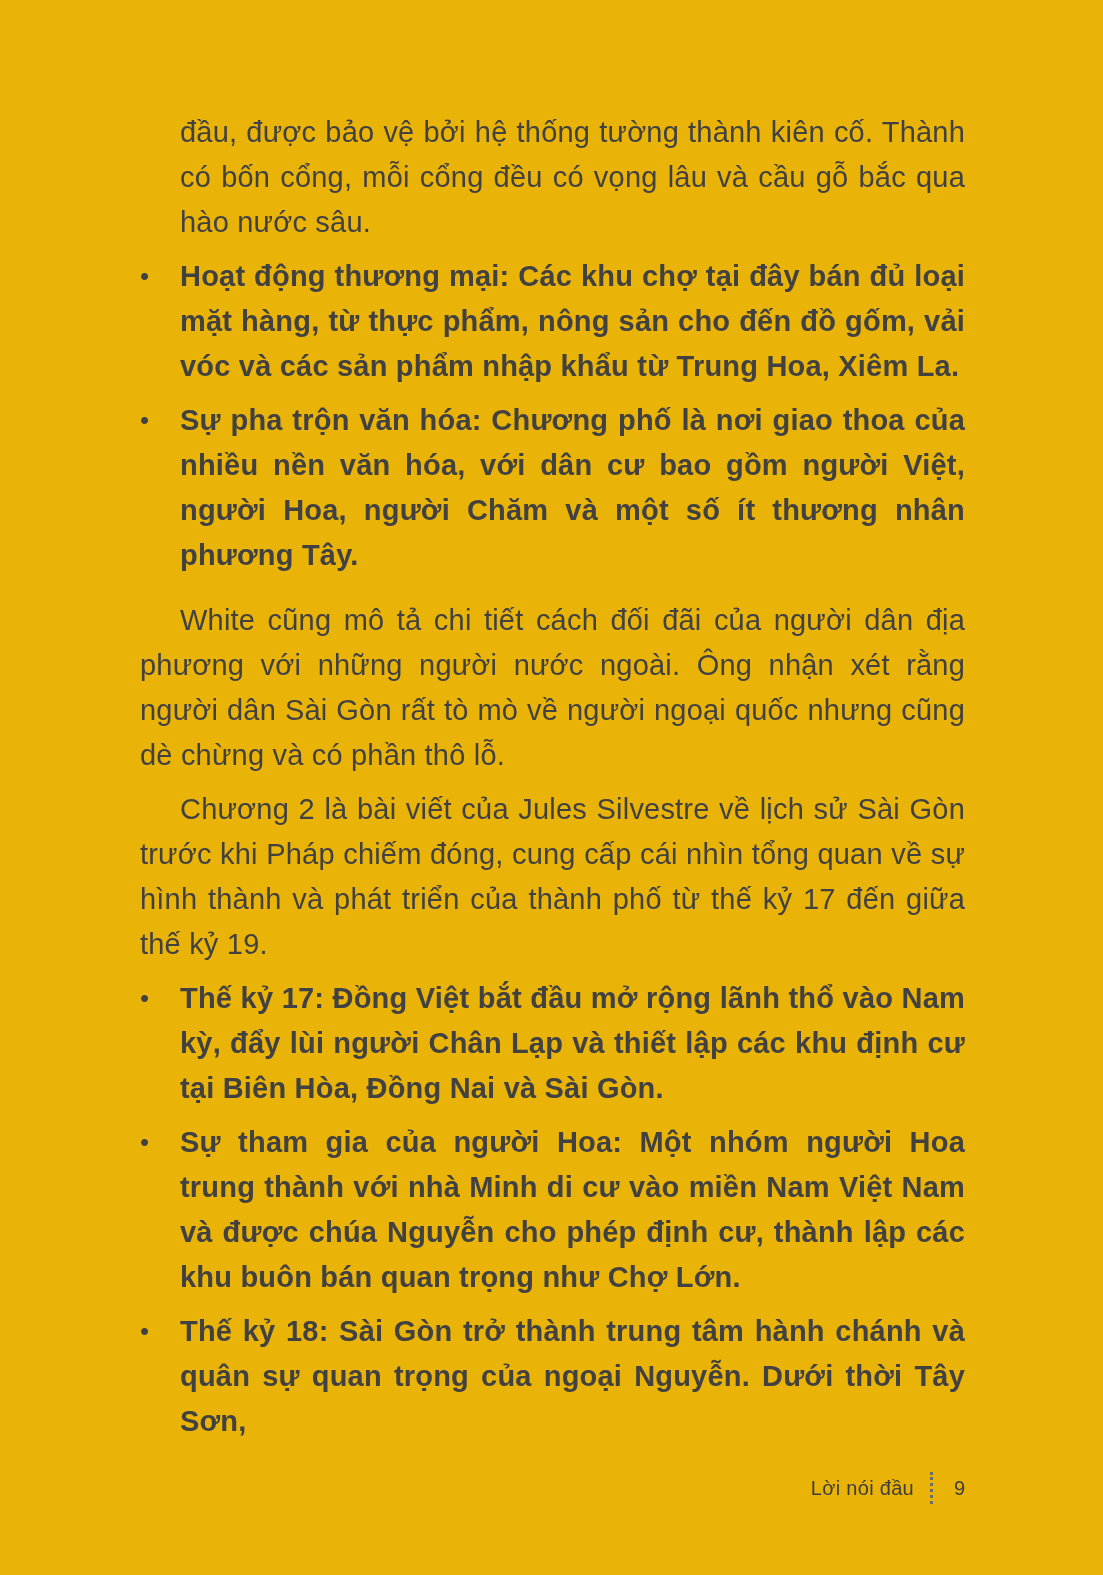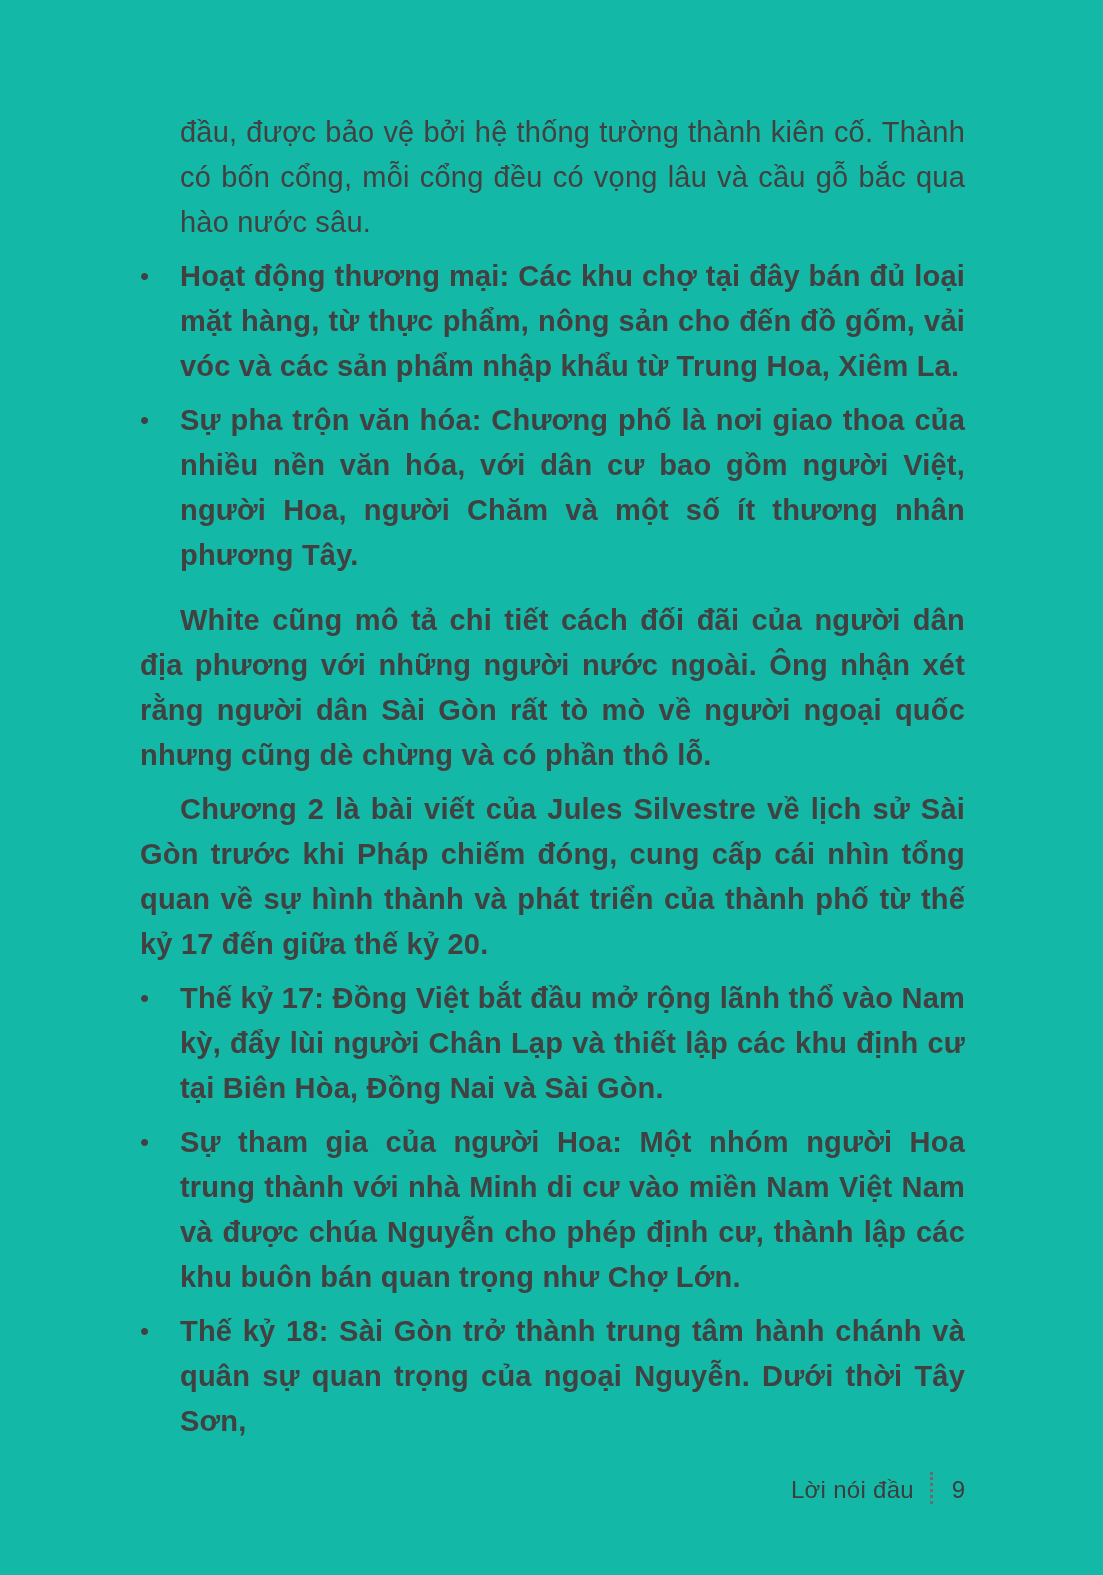--- a/index.html
+++ b/index.html
@@ -5,21 +5,21 @@
   html, body {
     margin: 0;
     padding: 0;
     background: #e8e8e8;
   }
   .page {
     position: relative;
     width: 1103px;
     height: 1575px;
     margin: 0 auto;
-    background: #14b8a6;
+    background: #eab308;
     font-family: "Liberation Sans", sans-serif;
     color: #414141;
     overflow: hidden;
   }
   .content {
     position: absolute;
     left: 140px;
     right: 138px;
     top: 110px;
   }
@@ -28,21 +28,20 @@
     line-height: 45px;
     text-align: justify;
     letter-spacing: 0.2px;
     margin: 0 0 9px 0;
   }
   .continuation {
     margin-left: 40px;
   }
   .paragraph {
     text-indent: 40px;
-    font-weight: bold;
   }
   .section-gap {
     margin-top: 20px;
   }
   .bullet-item {
     display: flex;
     align-items: flex-start;
   }
   .bullet-marker {
     flex: 0 0 40px;
@@ -55,22 +54,22 @@
   .bullet-text {
     flex: 1 1 auto;
     text-align: justify;
     font-weight: bold;
   }
   .footer {
     position: absolute;
     right: 138px;
     top: 1472px;
     display: flex;
-    align-items: flex-end;
-    font-size: 24px;
+    align-items: center;
+    font-size: 20px;
     color: #3d3d3d;
   }
   .footer-section {
     margin-right: 16px;
     letter-spacing: 0.3px;
   }
   .footer-divider {
     width: 0;
     height: 32px;
     border-left: 3px dotted #6b6b6b;
@@ -90,21 +89,21 @@
       <div class="block continuation">đầu, được bảo vệ bởi hệ thống tường thành kiên cố. Thành có bốn cổng, mỗi cổng đều có vọng lâu và cầu gỗ bắc qua hào nước sâu.</div>
       <div class="block bullet-item">
         <span class="bullet-marker">•</span>
         <div class="bullet-text">Hoạt động thương mại: Các khu chợ tại đây bán đủ loại mặt hàng, từ thực phẩm, nông sản cho đến đồ gốm, vải vóc và các sản phẩm nhập khẩu từ Trung Hoa, Xiêm La.</div>
       </div>
       <div class="block bullet-item">
         <span class="bullet-marker">•</span>
         <div class="bullet-text">Sự pha trộn văn hóa: Chương phố là nơi giao thoa của nhiều nền văn hóa, với dân cư bao gồm người Việt, người Hoa, người Chăm và một số ít thương nhân phương Tây.</div>
       </div>
       <div class="block paragraph section-gap">White cũng mô tả chi tiết cách đối đãi của người dân địa phương với những người nước ngoài. Ông nhận xét rằng người dân Sài Gòn rất tò mò về người ngoại quốc nhưng cũng dè chừng và có phần thô lỗ.</div>
-      <div class="block paragraph">Chương 2 là bài viết của Jules Silvestre về lịch sử Sài Gòn trước khi Pháp chiếm đóng, cung cấp cái nhìn tổng quan về sự hình thành và phát triển của thành phố từ thế kỷ 17 đến giữa thế kỷ 20.</div>
+      <div class="block paragraph">Chương 2 là bài viết của Jules Silvestre về lịch sử Sài Gòn trước khi Pháp chiếm đóng, cung cấp cái nhìn tổng quan về sự hình thành và phát triển của thành phố từ thế kỷ 17 đến giữa thế kỷ 19.</div>
       <div class="block bullet-item">
         <span class="bullet-marker">•</span>
         <div class="bullet-text">Thế kỷ 17: Đồng Việt bắt đầu mở rộng lãnh thổ vào Nam kỳ, đẩy lùi người Chân Lạp và thiết lập các khu định cư tại Biên Hòa, Đồng Nai và Sài Gòn.</div>
       </div>
       <div class="block bullet-item">
         <span class="bullet-marker">•</span>
         <div class="bullet-text">Sự tham gia của người Hoa: Một nhóm người Hoa trung thành với nhà Minh di cư vào miền Nam Việt Nam và được chúa Nguyễn cho phép định cư, thành lập các khu buôn bán quan trọng như Chợ Lớn.</div>
       </div>
       <div class="block bullet-item">
         <span class="bullet-marker">•</span>

